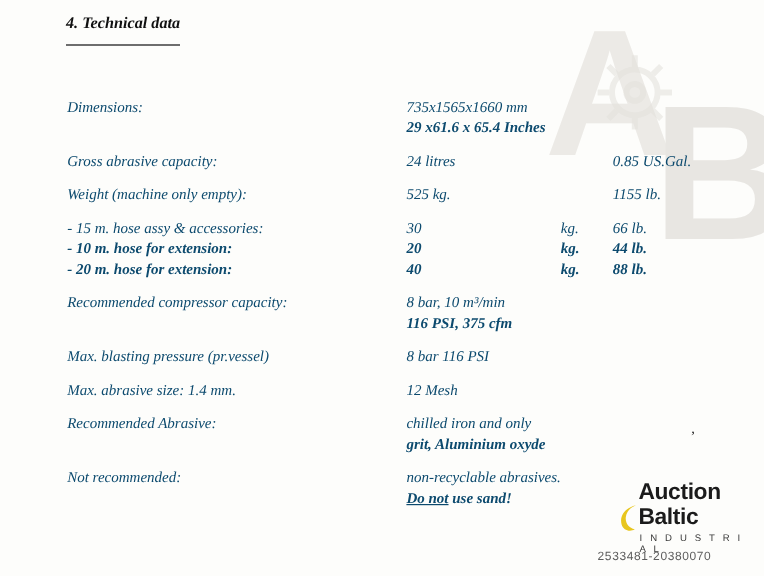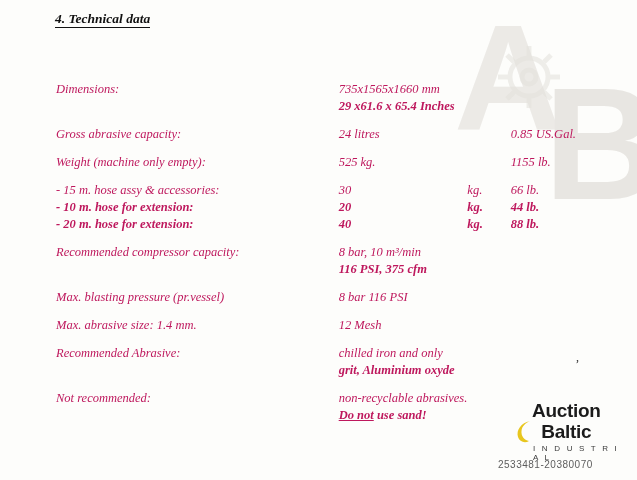--- a/index.html
+++ b/index.html
@@ -59,32 +59,32 @@
 
   .title {
     position: absolute;
     left: 55px;
     top: 11px;
     font-style: italic;
     font-weight: bold;
     font-size: 13.5px;
     color: #111;
     border-bottom: 1px solid #111;
-    padding-bottom: 0;
+    padding-bottom: 10px;
   }
 
   .spec-table {
     position: absolute;
     left: 56px;
     top: 70px;
     width: 520px;
     border-collapse: collapse;
     font-style: italic;
     font-size: 12.5px;
-    color: #be185d;
+    color: #0c4a6e;
   }
   .spec-table td {
     padding: 0;
     vertical-align: top;
     line-height: 17px;
     white-space: nowrap;
   }
   .c-label { width: 285px; }
   .c-v1    { width: 120px; margin-left: 20px; }
   .c-v2    { width: 44px; }
@@ -113,21 +113,20 @@
   }
   .logo-text {
     position: absolute;
     left: 16px;
     top: 0px;
     font-size: 19px;
     font-weight: bold;
     color: #1b1b1b;
     line-height: 21px;
     letter-spacing: -0.3px;
-    text-align: center;
   }
   .logo-sub {
     position: absolute;
     left: 17px;
     top: 44px;
     font-size: 8px;
     letter-spacing: 2.2px;
     color: #3a3a3a;
   }
   .logo-mark {

